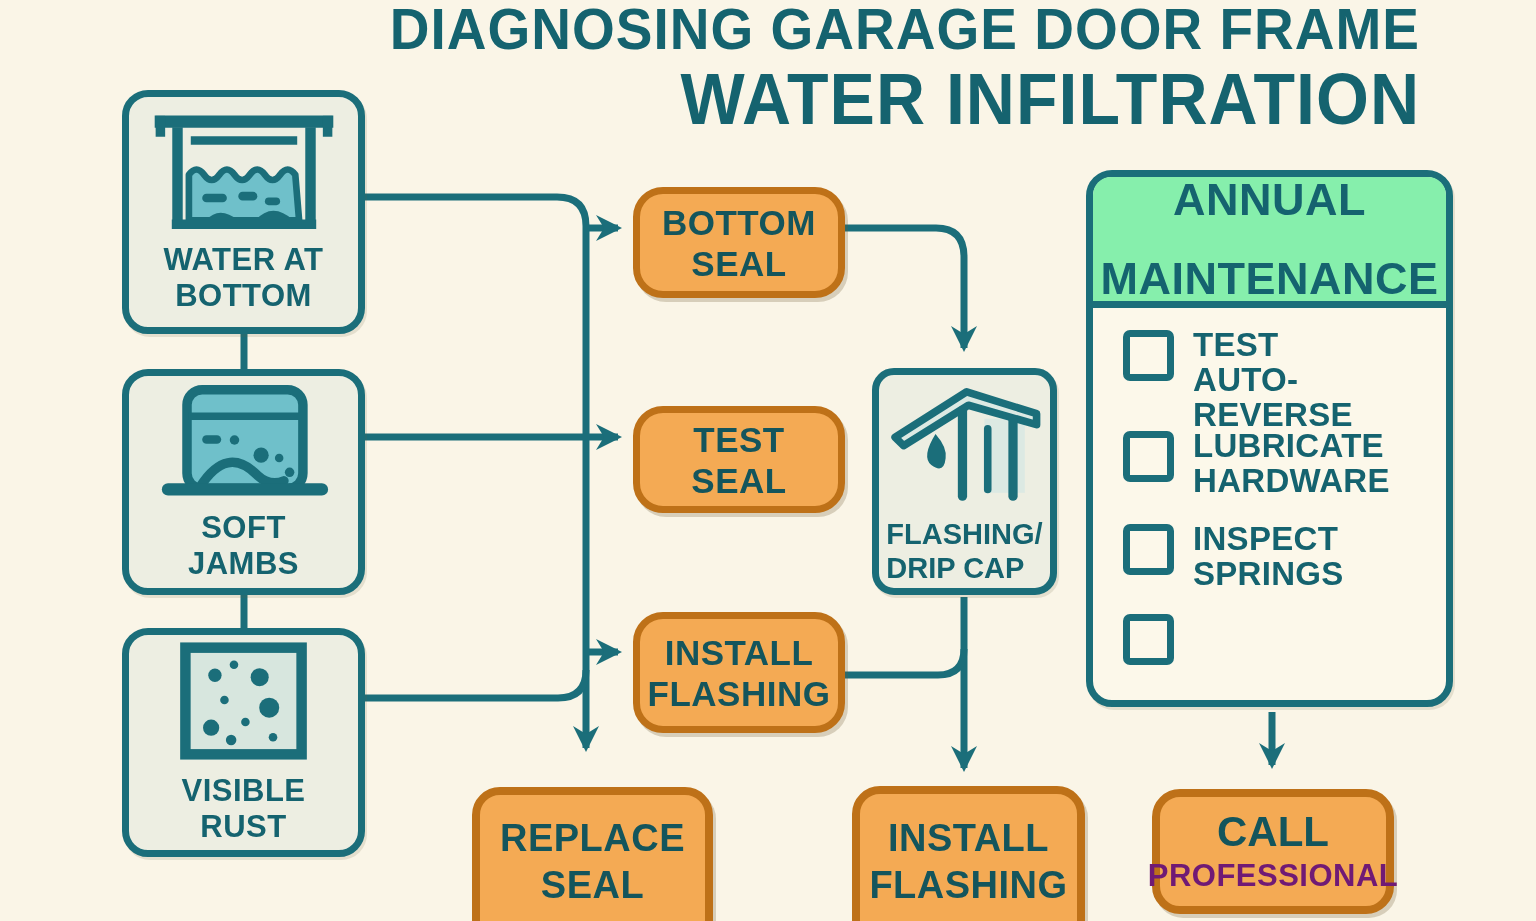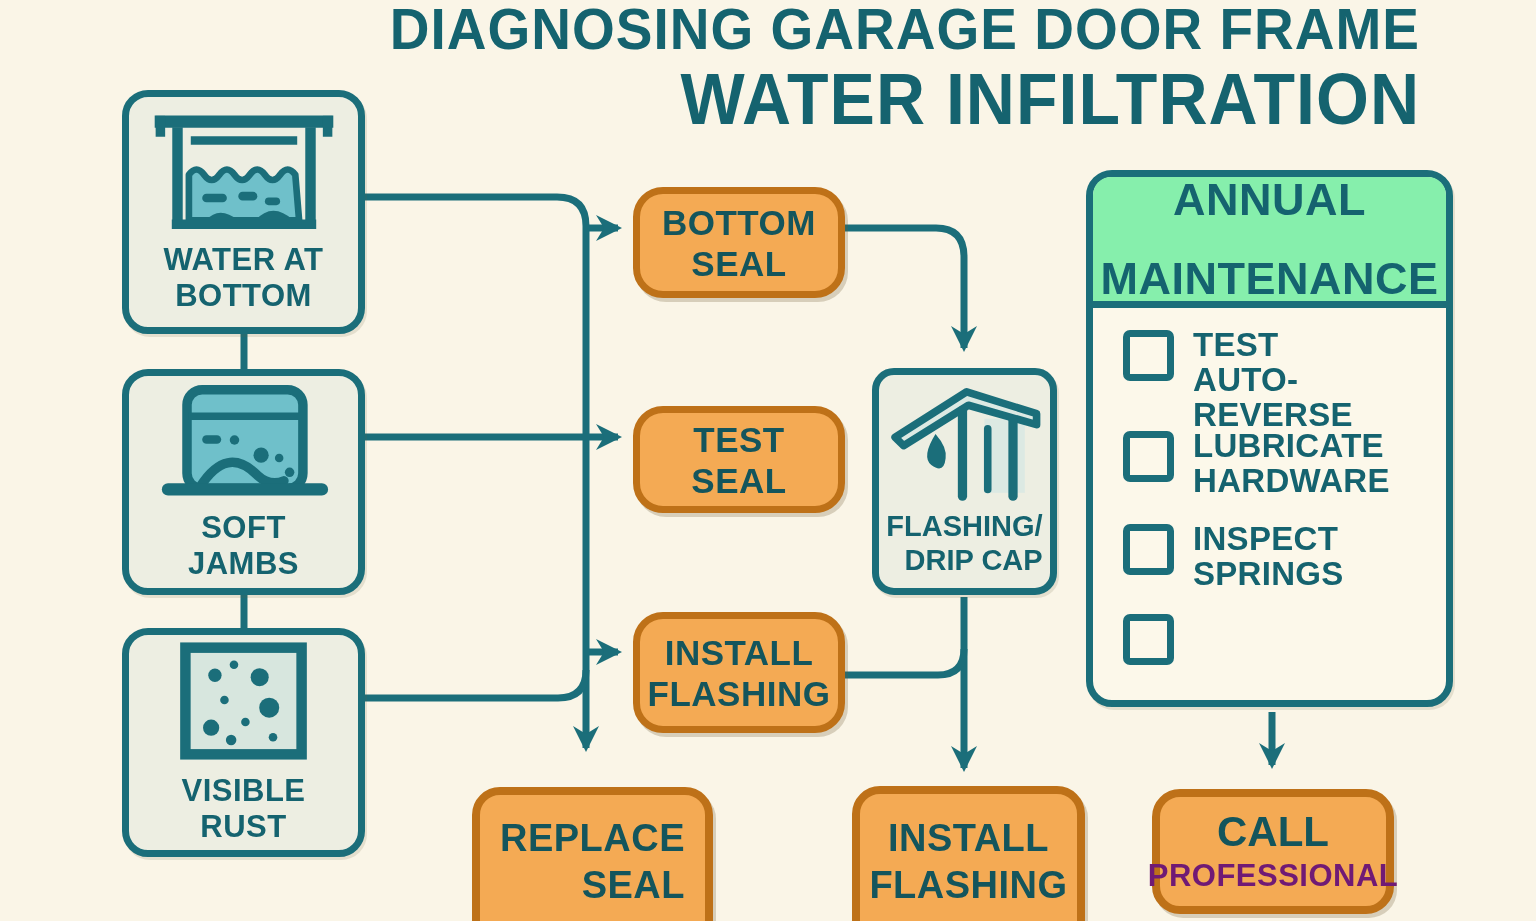--- a/index.html
+++ b/index.html
@@ -30,21 +30,21 @@
     box-shadow:3px 4px 0 rgba(110,90,50,.25);
   }
   .cause-label{font-size:35px;line-height:41px;font-weight:bold;text-align:center;color:#14555C;letter-spacing:.5px;}
   
   .flashnode{
     position:absolute;left:872px;top:368px;width:185px;height:227px;box-sizing:border-box;z-index:2;
     background:#EDEEE2;border:7px solid #1B6E7A;border-radius:22px;
     display:flex;flex-direction:column;align-items:center;justify-content:flex-start;
     box-shadow:2px 3px 0 rgba(110,100,70,.15);
   }
-  .flash-label{font-size:29px;line-height:34px;font-weight:bold;text-align:right;margin-top:6px;}
+  .flash-label{font-size:29px;line-height:34px;font-weight:bold;text-align:left;margin-top:14px;}
   
   .panel{
     position:absolute;left:1086px;top:170px;width:367px;height:537px;box-sizing:border-box;z-index:2;
     background:#FCF8EA;border:7px solid #1B6E7A;border-radius:26px;
     box-shadow:2px 3px 0 rgba(110,100,70,.15);
   }
   .panel-header{
     height:124px;background:#86efac;border-bottom:7px solid #1B6E7A;border-radius:18px 18px 0 0;
     display:flex;flex-direction:column;align-items:center;justify-content:space-between;line-height:1;
   }
@@ -232,21 +232,21 @@
         <span>LUBRICATE</span><br>
         <span>HARDWARE</span>
       </div>
     </div>
     <div class="chk-row" style="top:434px;">
       <div class="chk-box"></div>
     </div>
   </div>
 
   <div class="action" style="left:472px;top:787px;width:241px;height:168px;">
-    <div class="action-label" style="margin-top:-18px;text-align:right;">
+    <div class="action-label" style="margin-top:-18px;">
       <span>REPLACE</span><br>
       <span>SEAL</span>
     </div>
   </div>
   <div class="action" style="left:852px;top:786px;width:233px;height:169px;">
     <div class="action-label" style="margin-top:-18px;">
       <span>INSTALL</span><br>
       <span>FLASHING</span>
     </div>
   </div>

